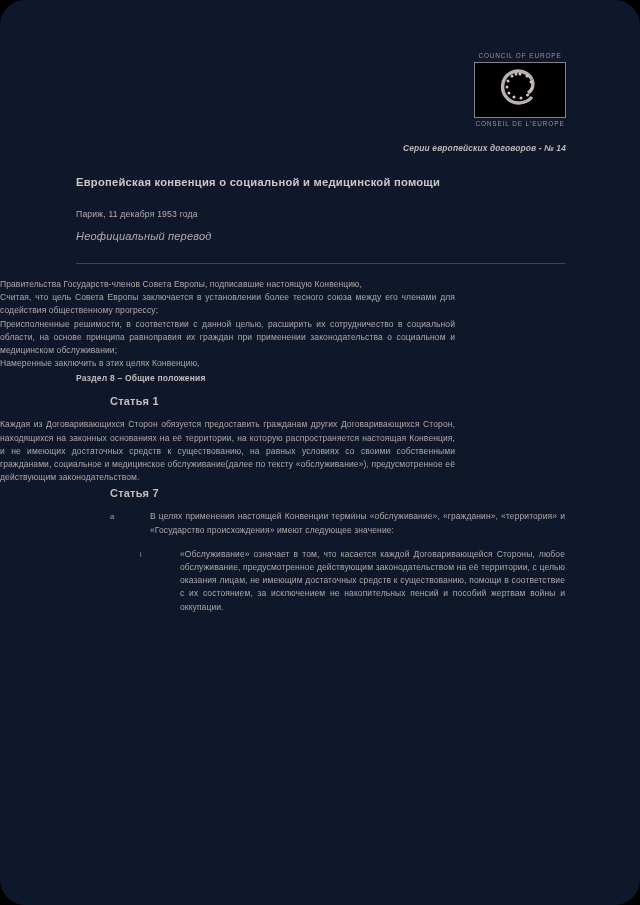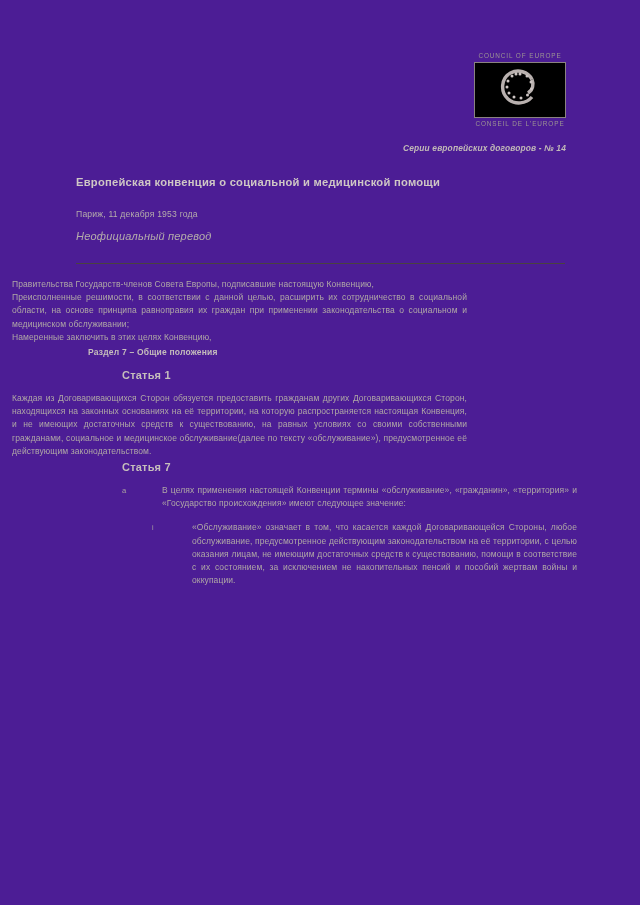--- a/index.html
+++ b/index.html
@@ -14,21 +14,22 @@
     overflow: hidden;
     font-family: "Liberation Sans", sans-serif;
     color: #b8b0ae;
     -webkit-font-smoothing: antialiased;
   }
 
   .page {
     position: relative;
     width: 640px;
     height: 905px;
-    background: #4c1d95;
+    background: #0f172a;
+    border-radius: 25px;
   }
 
   
   .logo-block {
     position: absolute;
     left: 472px;
     top: 52px;
     width: 96px;
     text-align: center;
   }
@@ -105,21 +106,21 @@
     left: 76px;
     top: 263px;
     width: 489px;
     height: 1px;
     background: #4a4240;
   }
 
   
   .body-wrap {
     position: absolute;
-    left: 12px;
+    left: 0;
     top: 278px;
     width: 584px;
   }
 
   p.para {
     margin: 0 0 0 0;
     padding: 0;
     font-size: 8.5px;
     line-height: 13.2px;
     text-align: justify;
@@ -222,29 +223,30 @@
   <h1 class="doc-title">Европейская конвенция о социальной и медицинской помощи</h1>
   <div class="doc-place">Париж, 11 декабря 1953 года</div>
   <div class="doc-note">Неофициальный перевод</div>
 
   <div class="divider"></div>
 
   <div class="body-wrap">
 
     <p class="para block">Правительства Государств-членов Совета Европы, подписавшие настоящую Конвенцию,</p>
 
+    <p class="para block">Считая, что цель Совета Европы заключается в установлении более тесного союза между его членами для содействия общественному прогрессу;</p>
 
     <p class="para block">Преисполненные решимости, в соответствии с данной целью, расширить их сотрудничество в социальной области, на основе принципа равноправия их граждан при применении законодательства о социальном и медицинском обслуживании;</p>
 
     <p class="para block">Намеренные заключить в этих целях Конвенцию,</p>
 
 
     <div class="spacer-sm"></div>
 
-    <div class="section-head">Раздел 7 – Общие положения</div>
+    <div class="section-head">Раздел 8 – Общие положения</div>
 
     <div class="article-head">Статья 1</div>
 
     <p class="para block">Каждая из Договаривающихся Сторон обязуется предоставить гражданам других Договаривающихся Сторон, находящихся на законных основаниях на её территории, на которую распространяется настоящая Конвенция, и не имеющих достаточных средств к существованию, на равных условиях со своими собственными гражданами, социальное и медицинское обслуживание(далее по тексту «обслуживание»), предусмотренное её действующим законодательством.</p>
 
     <div class="spacer-sm"></div>
 
     <div class="article-head">Статья 7</div>
 
     <div class="list-item">

